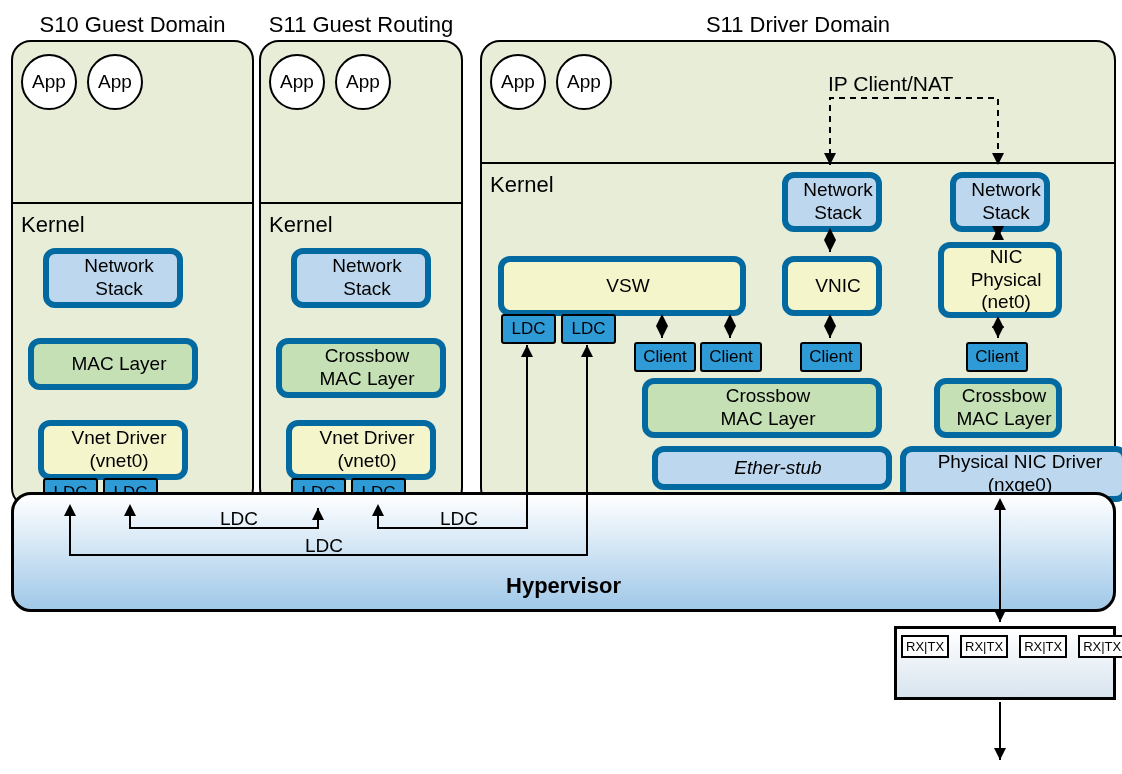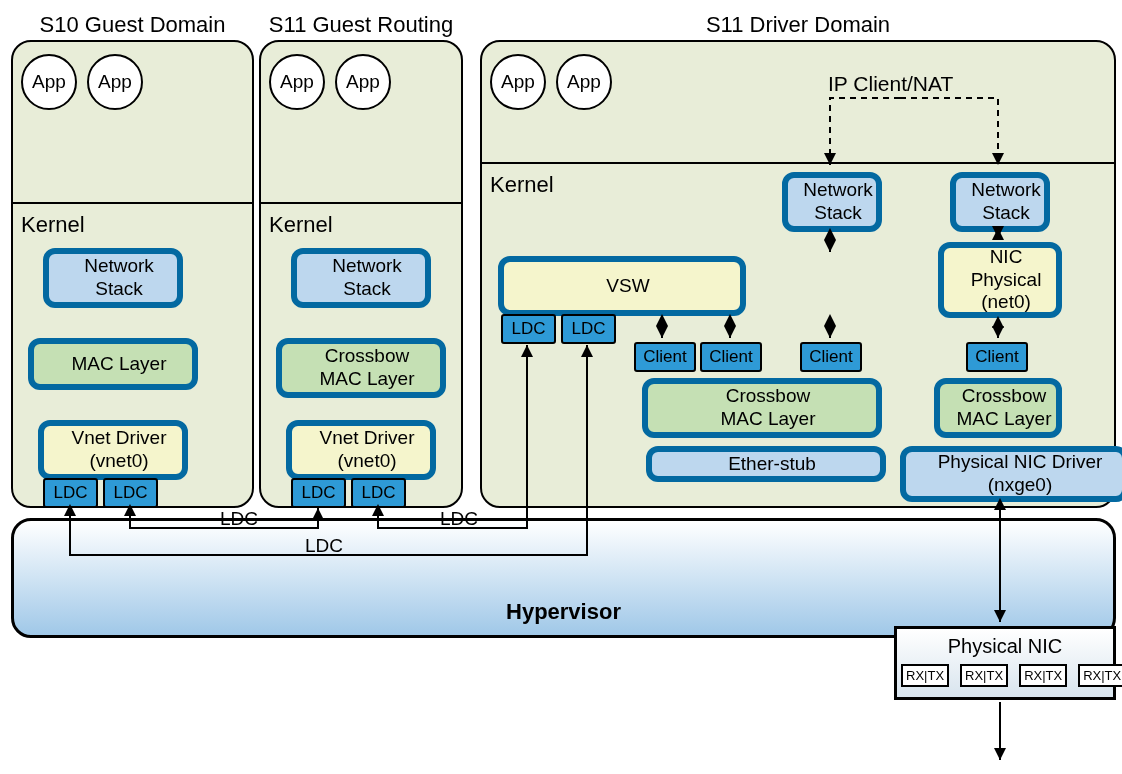--- a/index.html
+++ b/index.html
@@ -74,21 +74,20 @@
     align-items: center;
     justify-content: center;
     border-radius: 3px;
   }
 
   .hypervisor {
     position: absolute;
     border: 3px solid #000;
     border-radius: 20px;
     background: linear-gradient(to bottom, #fff 0%, #a0c8e8 100%);
-    margin-top: 26px;
   }
   .hypervisor-label {
     position: absolute;
     bottom: 10px;
     width: 100%;
     text-align: center;
     font-weight: bold;
     font-size: 22px;
   }
 
@@ -186,48 +185,48 @@
 
     <div class="kernel-divider" style="top:120px;"></div>
     <div class="kernel-label" style="top:130px;">Kernel</div>
 
     <div class="box blue" style="left:300px; top:130px; width:100px; height:60px; white-space:pre;">Network
 Stack</div>
     <div class="box blue" style="left:468px; top:130px; width:100px; height:60px; white-space:pre;">Network
 Stack</div>
 
     <div class="box yellow" style="left:16px; top:214px; width:248px; height:60px;">VSW</div>
+    <div class="box yellow" style="left:300px; top:214px; width:100px; height:60px;">VNIC</div>
     <div class="box yellow" style="left:456px; top:200px; width:124px; height:76px; white-space:pre;">NIC
 Physical
 (net0)</div>
 
     <div class="small-blue" style="left:19px; top:272px; width:55px; height:30px;">LDC</div>
     <div class="small-blue" style="left:79px; top:272px; width:55px; height:30px;">LDC</div>
 
     <div class="small-blue" style="left:152px; top:300px; width:62px; height:30px;">Client</div>
     <div class="small-blue" style="left:218px; top:300px; width:62px; height:30px;">Client</div>
     <div class="small-blue" style="left:318px; top:300px; width:62px; height:30px;">Client</div>
     <div class="small-blue" style="left:484px; top:300px; width:62px; height:30px;">Client</div>
 
     <div class="box green" style="left:160px; top:336px; width:240px; height:60px; white-space:pre;">Crossbow
 MAC Layer</div>
     <div class="box green" style="left:452px; top:336px; width:128px; height:60px; white-space:pre;">Crossbow
 MAC Layer</div>
 
-    <div class="box blue" style="left:164px; top:404px; width:240px; height:36px;">Ether-stub</div>
+    <div class="box blue" style="left:170px; top:404px; width:240px; height:44px;font-style:italic;">Ether-stub</div>
     <div class="box blue" style="left:418px; top:404px; width:228px; height:56px; white-space:pre;">Physical NIC Driver
 (nxge0)</div>
   </div>
 
   <div class="hypervisor" style="left:11px; top:492px; width:1105px; height:120px;">
     <div class="hypervisor-label">Hypervisor</div>
   </div>
 
   <div class="physical-nic" style="left:894px; top:626px; width:222px; height:74px;">
-    <div class="nic-label">Physical NIC</div>
     <div class="rxtx-row">
       <div class="rxtx">RX|TX</div>
       <div class="rxtx">RX|TX</div>
       <div class="rxtx">RX|TX</div>
       <div class="rxtx">RX|TX</div>
     </div>
   </div>
 
   <div class="ldc-text" style="left:220px; top:508px;">LDC</div>
   <div class="ldc-text" style="left:440px; top:508px;">LDC</div>

